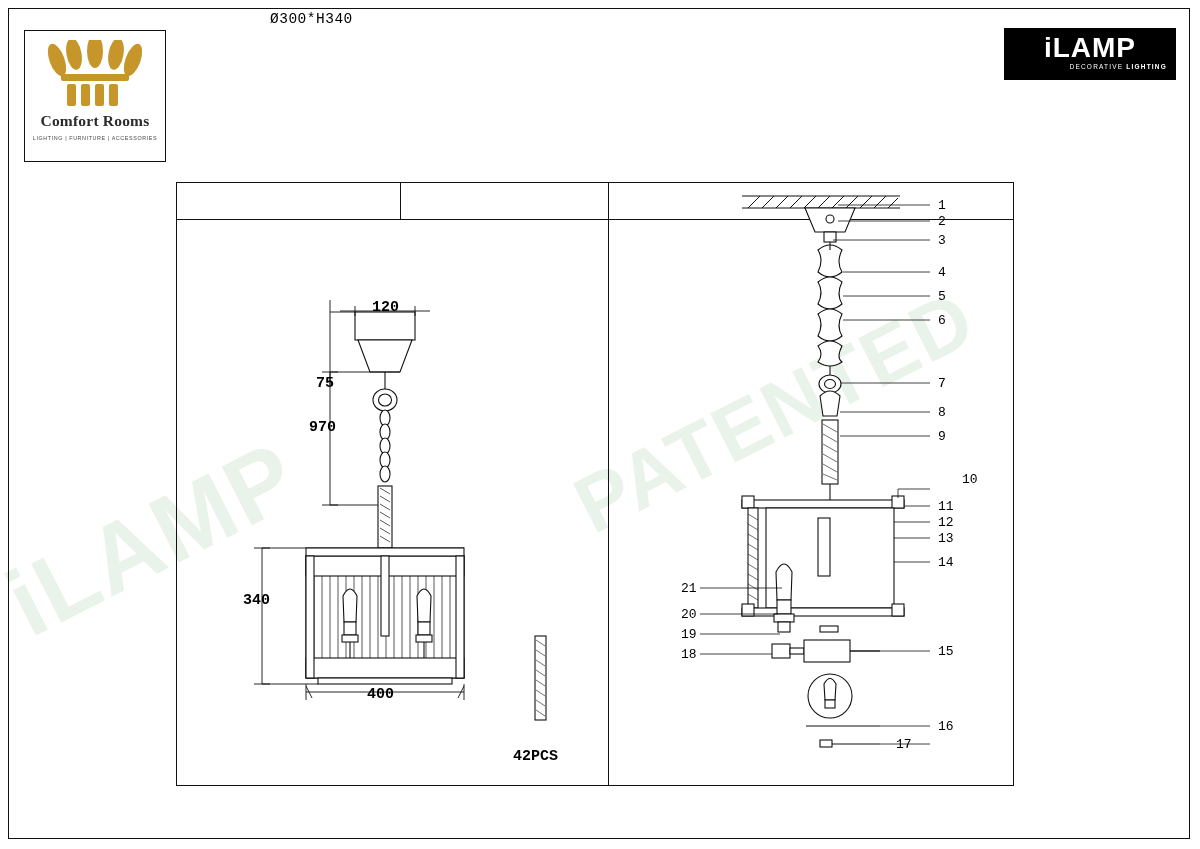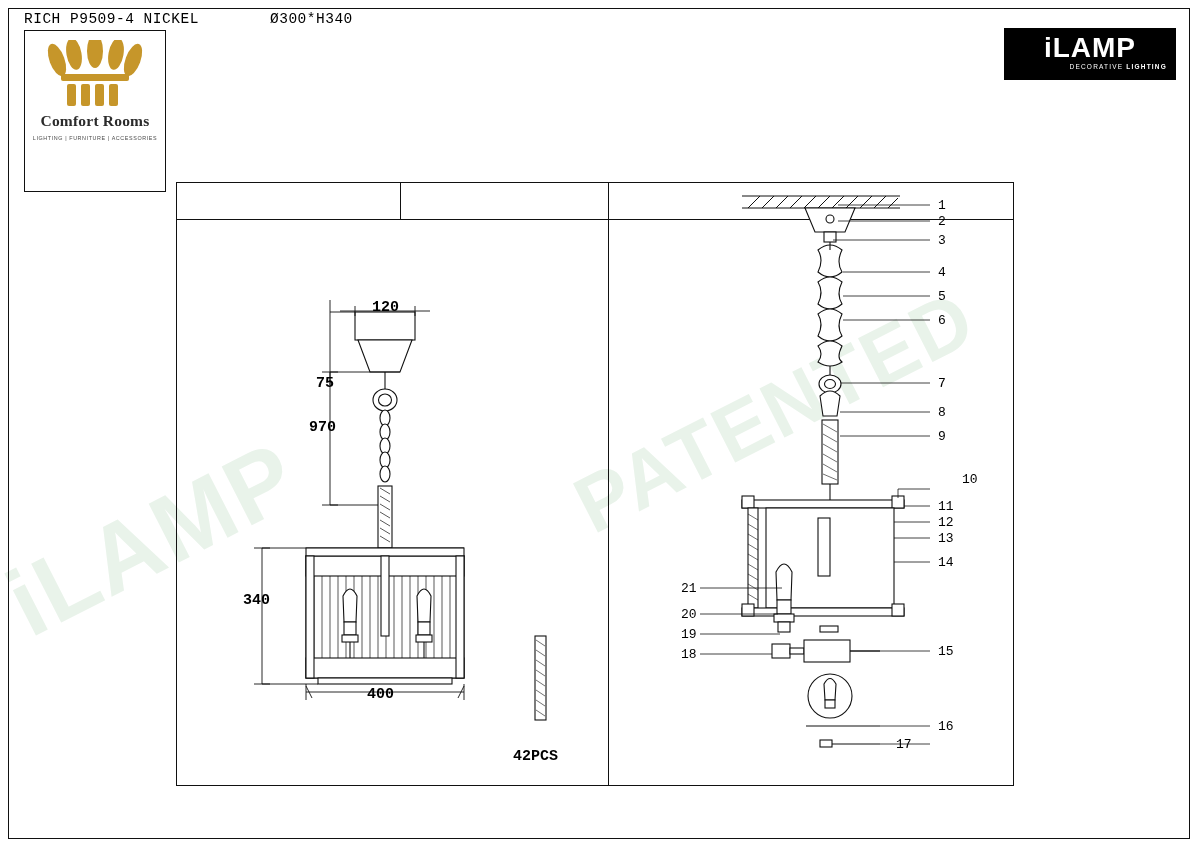--- a/index.html
+++ b/index.html
@@ -60,21 +60,21 @@
     transform: rotate(-27deg);
     transform-origin: left top;
   }
 
   
   .brand-logo {
     position: absolute;
     left: 24px;
     top: 30px;
     width: 142px;
-    height: 162px;
+    height: 132px;
     border: 1px solid #111;
     box-sizing: border-box;
     background: #fff;
     text-align: center;
   }
   .brand-crown {
     margin-top: 9px;
   }
   .brand-name {
     font-family: "Liberation Serif", serif;
@@ -245,21 +245,20 @@
       <span>DECORATIVE</span>
       <b>LIGHTING</b>
     </div>
   </div>
 
 
   <div class="frame"></div>
   <div class="frame-header"></div>
   <div class="hdr-div1"></div>
   <div class="col-div"></div>
-  <div class="hdr-cell hdr-model">RICH P9509-4 NICKEL</div>
   <div class="hdr-cell hdr-dim">Ø300*H340</div>
 
   <svg class="svg-layer" viewBox="0 0 1200 849">
     <g stroke="#111" fill="none" stroke-width="1.1">
 
       <rect x="355" y="312" width="60" height="28" fill="#fff"></rect>
       <path d="M358 340 L412 340 L400 372 L370 372 Z" fill="#fff"></path>
       <line x1="385" y1="372" x2="385" y2="392"></line>
 
       <ellipse cx="385" cy="400" rx="12" ry="11" fill="#fff"></ellipse>

